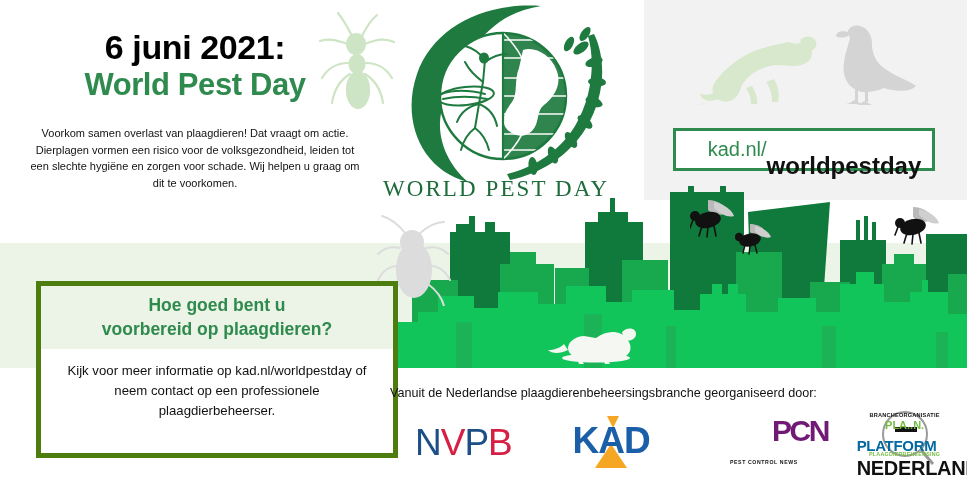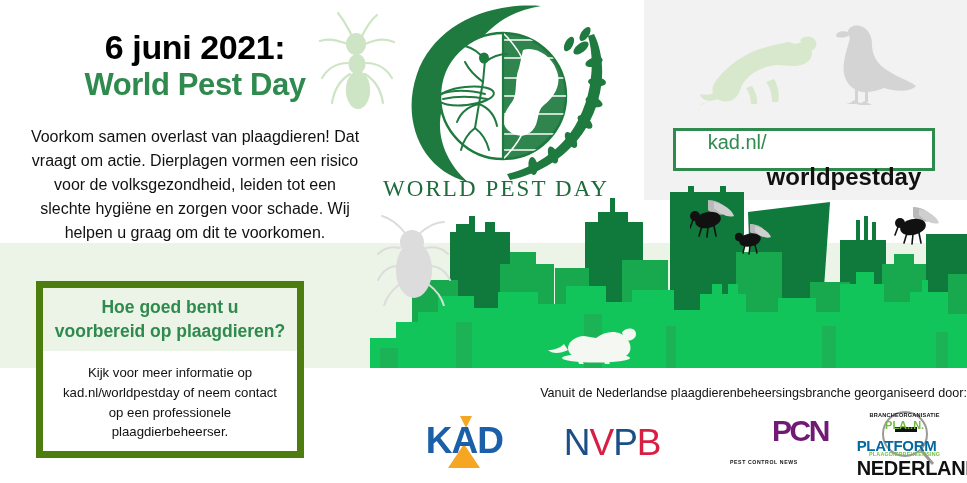--- a/index.html
+++ b/index.html
@@ -33,21 +33,21 @@
   .headline .l1{
     font-size:34px;font-weight:bold;color:#000000;line-height:1.12;
     letter-spacing:-0.4px;
   }
   .headline .l2{
     font-size:31px;font-weight:bold;color:#2f8a4e;line-height:1.12;
     letter-spacing:-0.4px;margin-top:2px;
   }
   .intro{
     position:absolute;left:30px;top:125px;width:330px;
-    text-align:center;font-size:16px;line-height:1.5;color:#111;
+    text-align:center;font-size:11px;line-height:1.5;color:#111;
   }
 
   
   .ant{position:absolute;left:312px;top:8px;width:92px;height:104px;}
 
   
   .wpd-logo{position:absolute;left:373px;top:0px;width:246px;height:212px;}
   .wpd-word{
     position:absolute;left:373px;top:176px;width:246px;
     text-align:center;font-family:"Liberation Serif", serif;
@@ -55,60 +55,60 @@
   }
 
   
   .sil-rat{position:absolute;left:700px;top:24px;width:120px;height:85px;}
   .sil-bird{position:absolute;left:826px;top:24px;width:92px;height:85px;}
 
   
   .urlbox{
     position:absolute;left:673px;top:128px;width:262px;height:43px;
     border:3px solid #2f8a4e;background:#ffffff;
-    display:flex;align-items:flex-start;justify-content:center;
+    display:flex;align-items:center;justify-content:center;
     box-sizing:border-box;
     padding-left:21px;
   }
   .urlbox .u1{font-size:20px;color:#2f8a4e;}
   .urlbox .u2{font-size:24px;color:#111;font-weight:bold;margin-top:32px;}
 
   
   .skyline{position:absolute;left:370px;top:186px;width:597px;height:186px;}
 
   
   .roach{position:absolute;left:374px;top:214px;width:78px;height:92px;}
 
   
   .fly1{position:absolute;left:690px;top:198px;width:46px;height:42px;}
   .fly2{position:absolute;left:735px;top:222px;width:38px;height:34px;}
   .fly3{position:absolute;left:893px;top:205px;width:48px;height:42px;}
 
   
   .callout{
-    position:absolute;left:36px;top:281px;width:268px;height:177px;
-    border:7px solid #4d7c0f;box-sizing:border-box;background:#ffffff;
+    position:absolute;left:36px;top:281px;width:362px;height:177px;
+    border:5px solid #4d7c0f;box-sizing:border-box;background:#ffffff;
   }
   .callout-head{
     height:63px;background:#ecf3e7;display:flex;align-items:center;
     justify-content:center;padding:0 10px;box-sizing:border-box;
   }
   .callout-head .h{
     text-align:center;font-size:17.5px;font-weight:bold;color:#2f8a4e;
     line-height:1.35;
   }
   .callout-body{
     padding:12px 14px 0 14px;text-align:center;font-size:13.2px;
     line-height:1.5;color:#111;box-sizing:border-box;
   }
   .callout-body .link{}
 
   
   .partner-label{
-    position:absolute;left:390px;top:386px;width:577px;text-align:right;
+    position:absolute;left:390px;top:386px;width:577px;text-align:left;
     font-size:12.6px;color:#111;white-space:nowrap;
   }
   .logos{
     position:absolute;left:390px;top:408px;width:577px;height:70px;
     display:flex;align-items:center;justify-content:space-around;
   }
   .logo-cell{display:flex;align-items:center;justify-content:center;height:70px;}
 
   
   .kad{position:relative;width:120px;height:62px;}
@@ -433,32 +433,32 @@
     <div class="callout-body">
       <span>Kijk voor meer informatie op </span><span class="link">kad.nl/worldpestday</span><span> of neem contact op een professionele plaagdierbeheerser.</span>
     </div>
   </div>
 
   <div class="partner-label">Vanuit de Nederlandse plaagdierenbeheersingsbranche georganiseerd door:</div>
 
   <div class="logos">
 
     <div class="logo-cell">
+      <div class="nvpb">
+        <span class="b1">N</span><span class="b2">V</span><span class="b1">P</span><span class="b2">B</span>
+      </div>
+    </div>
+
+    <div class="logo-cell">
       <div class="kad">
         <svg viewBox="0 0 120 62" style="position:absolute;left:0;top:0;width:120px;height:62px;">
           <polygon points="56,4 68,4 62,16" fill="#f5a623"></polygon>
           <polygon points="44,56 76,56 60,32" fill="#f5a623"></polygon>
         </svg>
         <div class="txt">KAD</div>
-      </div>
-    </div>
-
-    <div class="logo-cell">
-      <div class="nvpb">
-        <span class="b1">N</span><span class="b2">V</span><span class="b1">P</span><span class="b2">B</span>
       </div>
     </div>
 
     <div class="logo-cell">
       <div class="pcn">
         <div class="txt">PCN</div>
         <div class="sub">PEST CONTROL NEWS</div>
       </div>
     </div>
 

